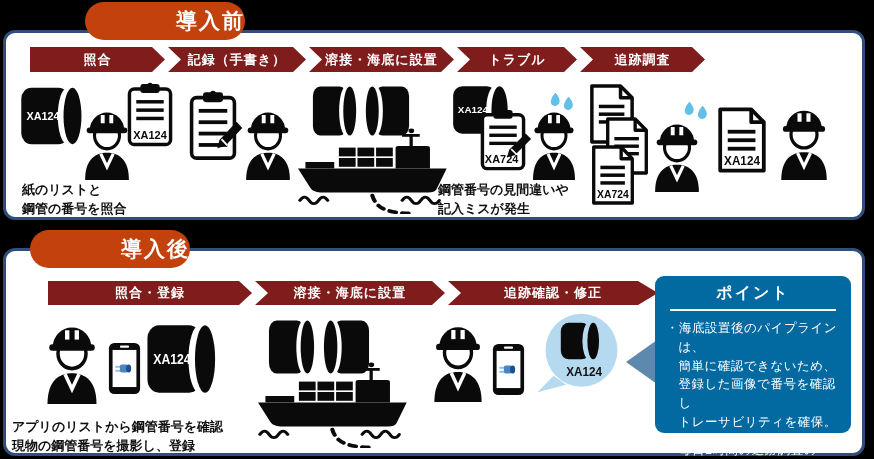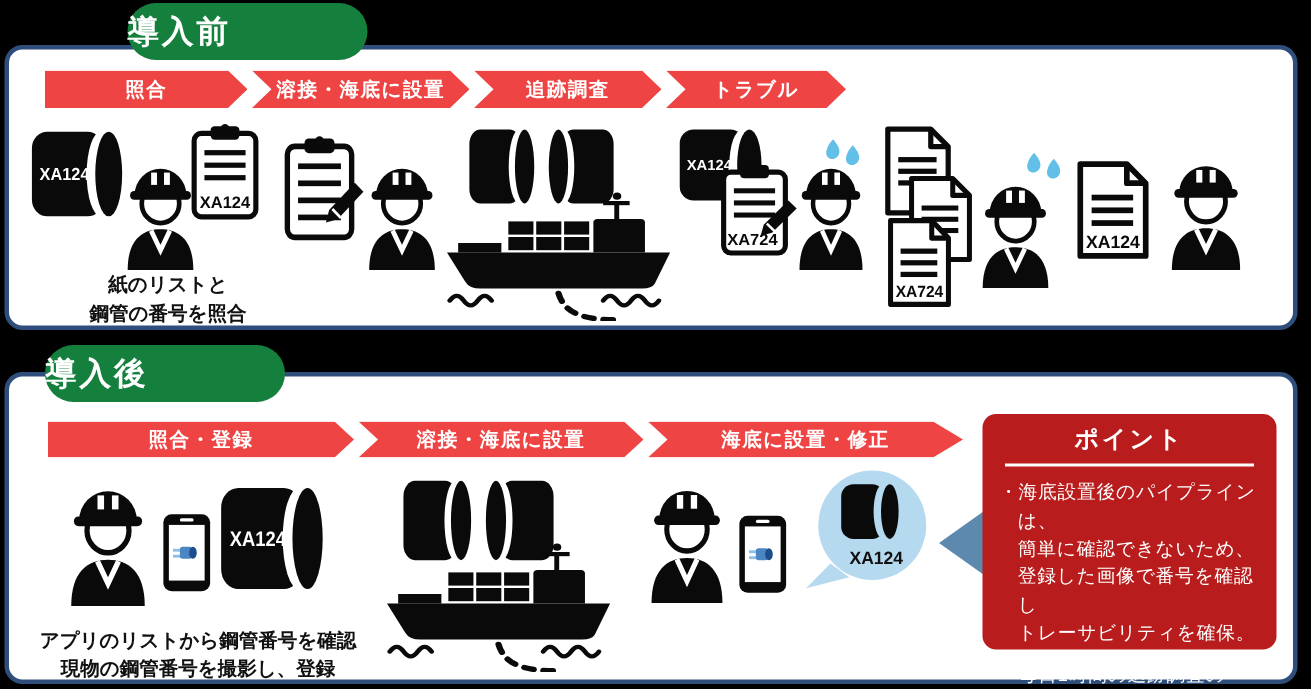--- a/index.html
+++ b/index.html
@@ -6,38 +6,38 @@
   .stage{
     position:relative;width:874px;height:459px;background:#000;overflow:hidden;
     font-family:"Liberation Sans","DejaVu Sans",sans-serif;
   }
   .stage *{box-sizing:border-box;}
   svg{overflow:visible;display:block;}
   .panel{
     position:absolute;background:#fff;border:3px solid #2f4e7c;border-radius:12px;z-index:0;
   }
   .pill{
-    position:absolute;background:#15803d;border-radius:19px;z-index:3;
-    color:#fff;font-weight:bold;font-size:21px;display:flex;align-items:center;justify-content:flex-start;
+    position:absolute;background:#c2410c;border-radius:19px;z-index:3;
+    color:#fff;font-weight:bold;font-size:21px;display:flex;align-items:center;justify-content:flex-end;
     letter-spacing:2px;
   }
   .flow{position:absolute;display:flex;gap:3px;z-index:1;}
   .seg{
-    background:#ef4444;color:#fff;font-weight:bold;font-size:13px;letter-spacing:1px;
+    background:#7f1d1d;color:#fff;font-weight:bold;font-size:13px;letter-spacing:1px;
     display:flex;align-items:center;justify-content:center;height:100%;
   }
   .seg.mid {clip-path:polygon(0 0,calc(100% - 13px) 0,100% 50%,calc(100% - 13px) 100%,0 100%,13px 50%);}
   .seg.first{clip-path:polygon(0 0,calc(100% - 13px) 0,100% 50%,calc(100% - 13px) 100%,0 100%);}
   .seg.last {clip-path:polygon(0 0,calc(100% - 20px) 0,100% 50%,calc(100% - 20px) 100%,0 100%,13px 50%);}
   .caption{
     position:absolute;z-index:2;color:#111;font-weight:bold;font-size:13px;line-height:1.45;
-    text-align:center;white-space:pre-line;
+    white-space:pre-line;
   }
   .pointbox{
-    position:absolute;left:655px;top:276px;width:196px;height:157px;background:#b91c1c;
+    position:absolute;left:655px;top:276px;width:196px;height:157px;background:#0369a1;
     border-radius:9px;z-index:2;color:#fff;padding:7px 11px 8px 11px;
   }
   .pointbox .pb-title{font-size:16px;font-weight:bold;text-align:center;letter-spacing:2px;}
   .pointbox .pb-rule{border:0;border-top:2px solid #fff;margin:5px 4px 8px 4px;}
   .bullet{
     font-size:12.5px;font-weight:normal;line-height:1.5;white-space:pre-line;
     padding-left:1em;text-indent:-1em;margin-bottom:9px;letter-spacing:0.5px;
   }
   .pb-tail{
     position:absolute;left:626px;top:340px;width:0;height:0;z-index:2;
@@ -127,23 +127,24 @@
 
 <div class="stage">
 
   <section class="panel" style="left:3px;top:30px;width:862px;height:190px"></section>
   <div class="pill" style="left:85px;top:2px;width:160px;height:38px">
     <span>導入前</span>
   </div>
 
   <div class="flow" style="left:30px;top:47px;width:815px;height:25px">
     <div class="seg first" style="width:135px">照合</div>
+    <div class="seg mid" style="width:138px">記録（手書き）</div>
     <div class="seg mid" style="width:145px">溶接・海底に設置</div>
+    <div class="seg mid" style="width:120px">トラブル</div>
     <div class="seg mid" style="width:125px">追跡調査</div>
-    <div class="seg mid" style="width:120px">トラブル</div>
   </div>
 
   <svg class="ic" style="left:20px;top:85px" width="64" height="62" viewBox="0 0 100 90" preserveAspectRatio="none">
     <use href="#sym-pipe"></use>
     <text x="36" y="51" font-size="17" font-weight="bold" fill="#fff" text-anchor="middle">XA124</text>
   </svg>
   <svg class="ic" style="left:82px;top:106px" width="50" height="74" viewBox="0 0 64 90" preserveAspectRatio="none">
       <use href="#sym-worker"></use>
     </svg>
   <svg class="ic" style="left:126px;top:82px" width="48" height="66" viewBox="0 0 70 95" preserveAspectRatio="none">
@@ -179,20 +180,22 @@
     <use href="#sym-clip3"></use>
     <use href="#sym-pencil" transform="translate(38,36)"></use>
     <text x="33" y="82" font-size="16" font-weight="bold" fill="#0a0a0a" text-anchor="middle">XA724</text>
   </svg>
   <svg class="ic" style="left:530px;top:106px" width="48" height="74" viewBox="0 0 64 90" preserveAspectRatio="none">
       <use href="#sym-worker"></use>
     </svg>
   <svg class="ic" style="left:548px;top:92px" width="28" height="24" viewBox="0 0 34 30" preserveAspectRatio="none">
       <use href="#sym-drops"></use>
     </svg>
+  <div class="caption" style="left:438px;top:181px;width:170px">鋼管番号の見間違いや
+記入ミスが発生</div>
 
   <svg class="ic" style="left:588px;top:83px" width="48" height="62" viewBox="0 0 62 80" preserveAspectRatio="none">
       <use href="#sym-doc"></use>
     </svg>
   <svg class="ic" style="left:604px;top:116px" width="46" height="60" viewBox="0 0 62 80" preserveAspectRatio="none">
       <use href="#sym-doc"></use>
     </svg>
   <svg class="ic" style="left:590px;top:144px" width="46" height="62" viewBox="0 0 62 80" preserveAspectRatio="none">
     <use href="#sym-doc"></use>
     <text x="31" y="70" font-size="14" font-weight="bold" fill="#0a0a0a" text-anchor="middle">XA724</text>
@@ -210,24 +213,24 @@
   </svg>
   <svg class="ic" style="left:778px;top:104px" width="52" height="76" viewBox="0 0 64 90" preserveAspectRatio="none">
       <use href="#sym-worker"></use>
     </svg>
 
   <section class="panel" style="left:3px;top:248px;width:862px;height:208px"></section>
   <div class="pill" style="left:30px;top:230px;width:160px;height:38px">
     <span>導入後</span>
   </div>
 
-  <div class="flow" style="left:32px;top:281px;width:610px;height:24px">
+  <div class="flow" style="left:48px;top:281px;width:610px;height:24px">
     <div class="seg first" style="width:204px">照合・登録</div>
     <div class="seg mid" style="width:190px">溶接・海底に設置</div>
-    <div class="seg last" style="width:210px">海底に設置・修正</div>
+    <div class="seg last" style="width:210px">追跡確認・修正</div>
   </div>
 
   <svg class="ic" style="left:44px;top:320px" width="56" height="84" viewBox="0 0 64 90" preserveAspectRatio="none">
       <use href="#sym-worker"></use>
     </svg>
   <svg class="ic" style="left:108px;top:342px" width="33" height="53" viewBox="0 0 36 60" preserveAspectRatio="none">
       <use href="#sym-phone"></use>
     </svg>
   <svg class="ic" style="left:146px;top:322px" width="72" height="74" viewBox="0 0 100 90" preserveAspectRatio="none">
     <use href="#sym-pipe"></use>

